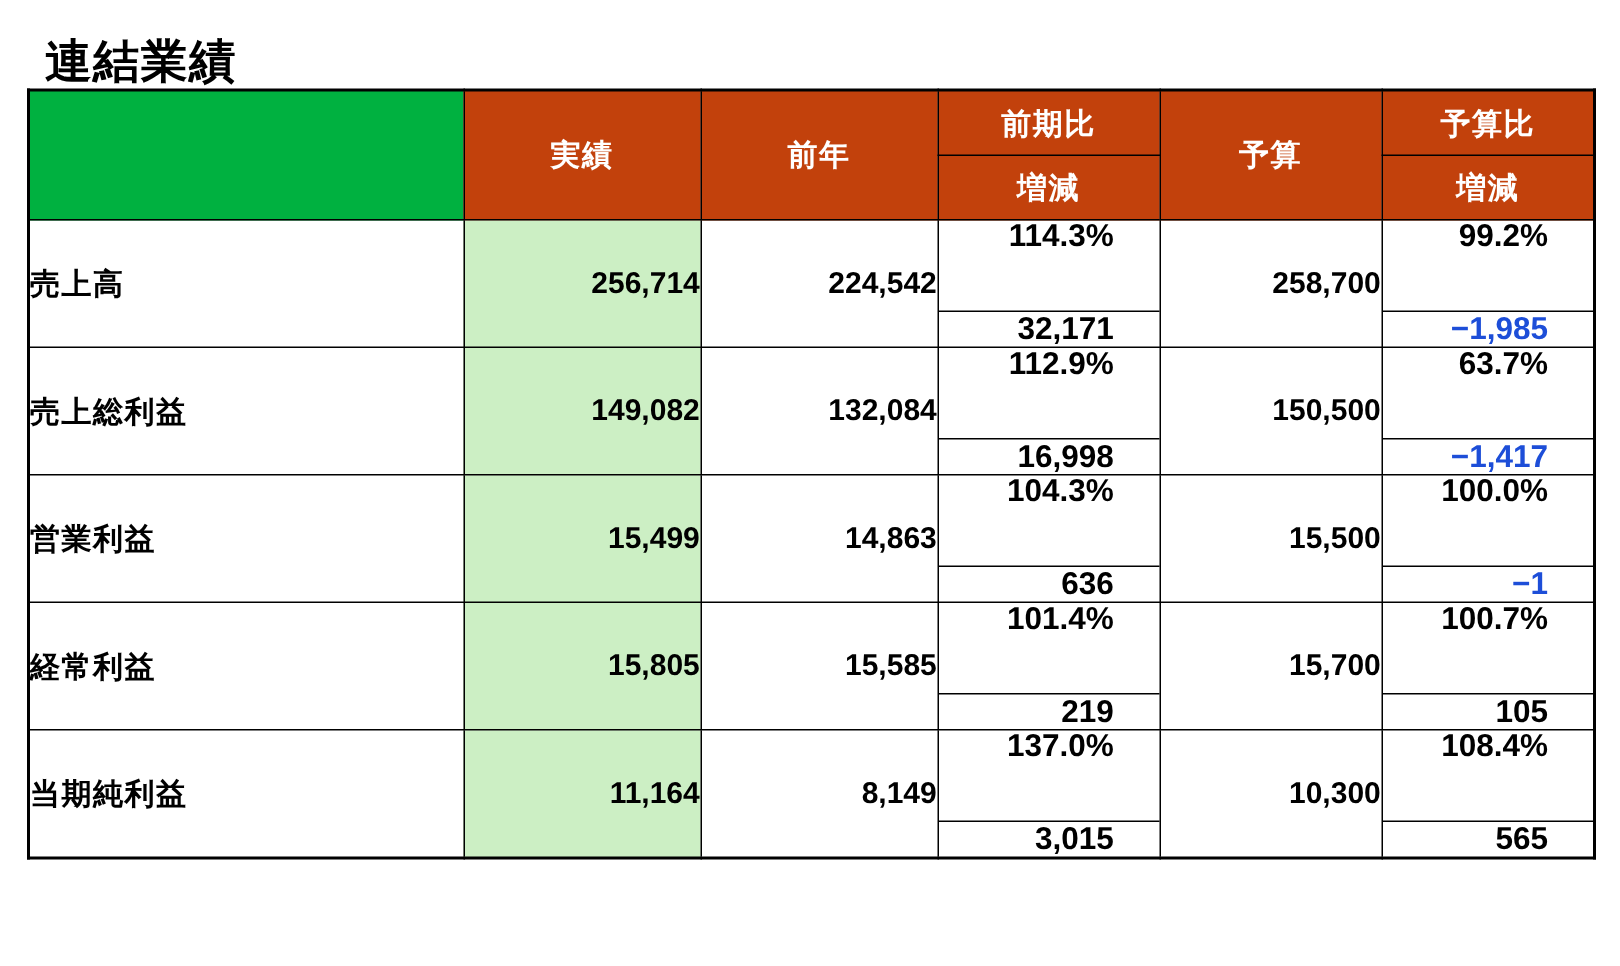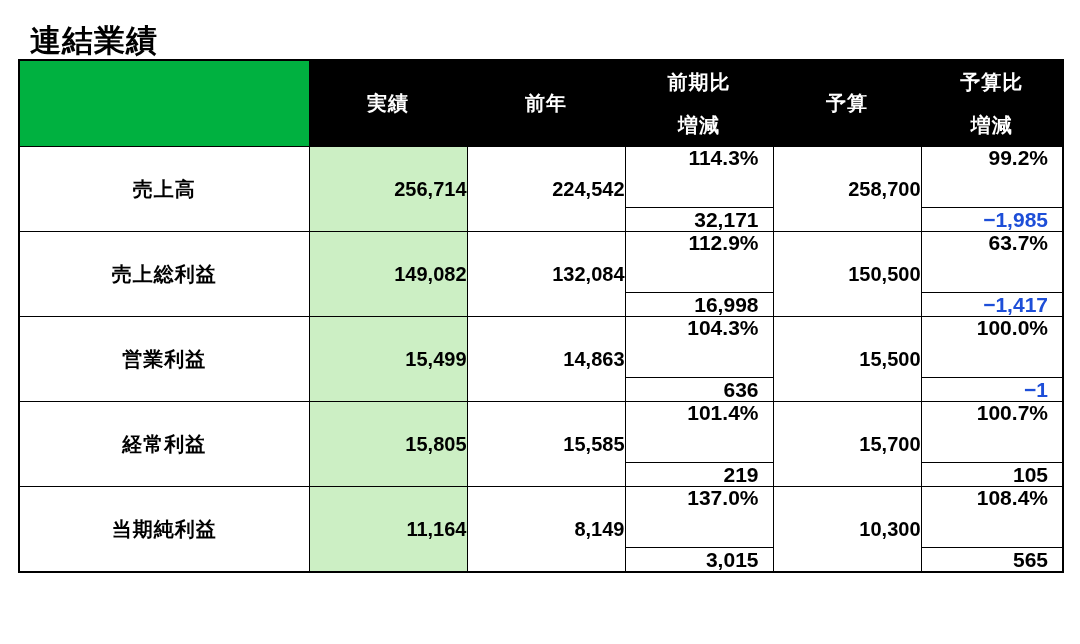--- a/index.html
+++ b/index.html
@@ -48,39 +48,39 @@
   table.perf col.c-bud    { width: 148px; }
   table.perf col.c-bratio { width: 142px; }
 
   table.perf th, table.perf td {
     border: 1px solid #000;
     padding: 0;
     font-size: 20px;
     font-weight: bold;
   }
   thead th {
-    background: #000000;
+    background: #c2410c;
     color: #ffffff;
     text-align: center;
     font-size: 21px;
     height: 42px;
     letter-spacing: 1px;
   }
   thead th.split-top {
     border-bottom: 1px solid #000;
   }
   thead th.corner {
     background: #00b140;
   }
   tbody td {
     height: 84px;
     vertical-align: middle;
   }
   td.item {
-    text-align: center;
+    text-align: left;
     padding-left: 24px;
     font-size: 23px;
     letter-spacing: 1px;
     border-radius: 26px;
   }
   td.num {
     text-align: right;
     padding-right: 14px;
     font-size: 23px;
     margin-left: 44px;
@@ -92,21 +92,21 @@
     display: flex;
     flex-direction: column;
     justify-content: center;
     height: 84px;
   }
   .stack .line {
     flex: 1 1 50%;
     display: flex;
     align-items: center;
     justify-content: flex-end;
-    padding-right: 14px;
+    padding-right: 30px;
     font-size: 21px;
   }
   .stack .line.bottom {
     border-top: 1px solid #000;
     margin-top: 37px;
   }
   td.stacked {
     padding: 0;
   }
   .neg {

